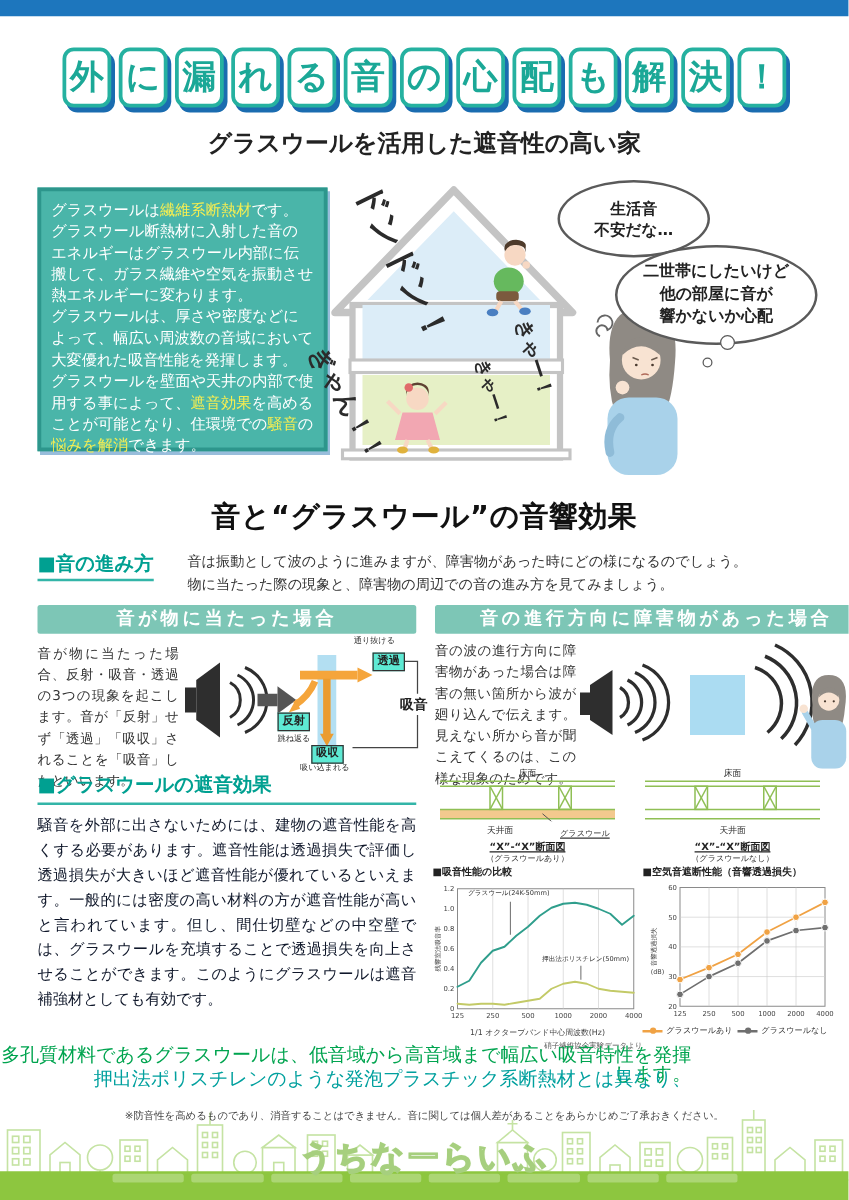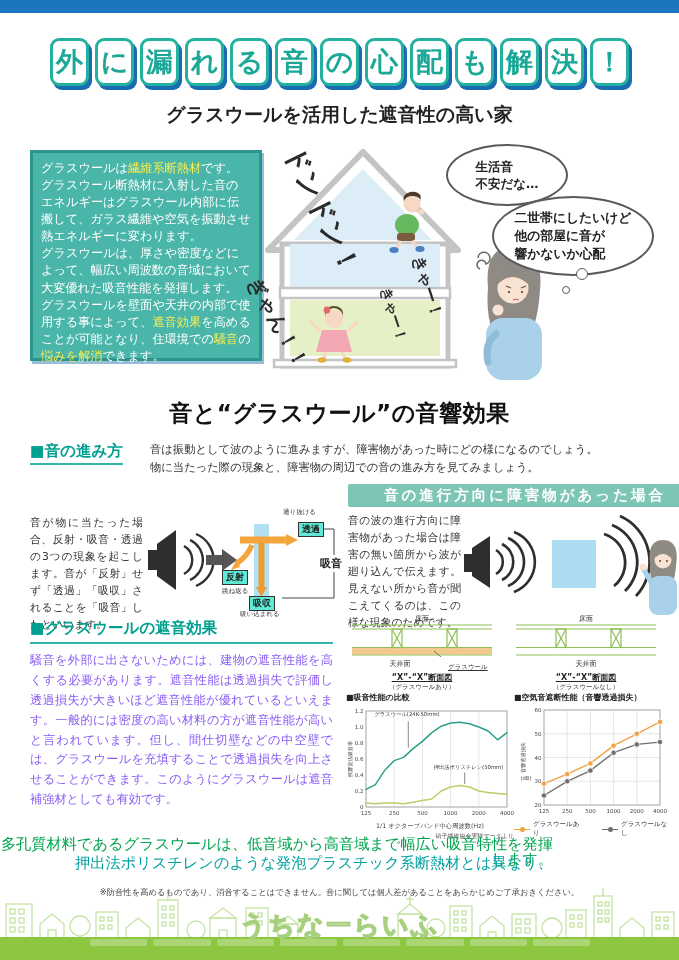--- a/index.html
+++ b/index.html
@@ -17,49 +17,49 @@
   .subtitle{left:0;top:102px;width:679px;text-align:center;font-size:19px;font-weight:bold;color:#222;}
   
   .introbox{left:30px;top:150px;width:232px;height:211px;background:#4ab5a9;border:3px solid #2d968c;
             box-sizing:border-box;padding:7px 8px;font-size:12.2px;line-height:1.4;color:#fff;
             white-space:pre-line;box-shadow:2px 3px 0 rgba(26,108,176,.45);}
   .introbox .hl{color:#f6ee51;}
   
   .illus{left:260px;top:138px;width:419px;height:242px;}
   .fx{position:absolute;font-weight:900;color:#2b2b2b;transform-origin:0 0;white-space:nowrap;}
   .bubble{position:absolute;background:#fff;border:2px solid #5a5a5a;border-radius:50%;
-          display:flex;align-items:center;justify-content:center;text-align:left;
+          display:flex;align-items:center;justify-content:center;text-align:center;
           font-size:12.5px;font-weight:bold;line-height:1.4;white-space:pre-line;color:#222;}
   .tcircle{position:absolute;background:#fff;border:1.6px solid #5a5a5a;border-radius:50%;}
   
   .mainheading{left:0;top:398px;width:679px;text-align:center;font-size:23px;font-weight:bold;color:#111;letter-spacing:.5px;}
   .sec-title{font-size:15.5px;font-weight:bold;color:#00a091;border-bottom:2.5px solid #33b5a8;padding-bottom:3px;}
   .bodytext{font-size:11.3px;color:#333;line-height:1.55;white-space:pre-line;text-align:justify;}
   .case-header{height:23px;line-height:23px;background:#7dc6b6;color:#fff;font-size:14.5px;font-weight:bold;
                text-align:center;letter-spacing:3px;border-radius:2px;}
   .smallbody{font-size:10.8px;color:#333;line-height:1.58;text-align:justify;}
   .dlabel{position:absolute;border:1.2px solid #333;background:#5eead4;font-size:9px;font-weight:bold;
           padding:0 3px;line-height:13px;color:#222;white-space:nowrap;}
   .dtiny{position:absolute;font-size:6.5px;color:#333;white-space:nowrap;}
   .dkyuon{position:absolute;font-size:11px;font-weight:bold;color:#222;}
   
   .sec-title2{font-size:15.5px;font-weight:bold;color:#00a091;}
   .sec-rule{height:0;border-bottom:2.5px solid #33b5a8;margin-top:3px;}
-  .ins-body{font-size:12.2px;color:#8b5cf6;line-height:1.63;text-align:justify;}
+  .ins-body{font-size:12.2px;color:#0f172a;line-height:1.63;text-align:justify;}
   
   .wall-label{position:absolute;font-size:7px;color:#333;width:100%;text-align:center;}
   .wall-cap{position:absolute;width:100%;text-align:center;font-size:8px;font-weight:bold;color:#222;}
   .wall-cap u{text-decoration:underline;}
   .wall-sub{position:absolute;width:100%;text-align:center;font-size:6.5px;color:#333;}
   .gw-callout{position:absolute;font-size:6.5px;color:#333;}
   
   .chart-title{font-size:8px;font-weight:bold;color:#222;margin-bottom:1px;}
   .chart-xlabel{font-size:6.3px;color:#444;text-align:center;margin-top:-2px;}
   .chart-src{font-size:6px;color:#555;text-align:right;margin-top:1px;}
-  .legend{display:flex;justify-content:flex-start;gap:16px;font-size:6.5px;color:#333;margin-top:2px;align-items:center;}
+  .legend{display:flex;justify-content:flex-start;gap:4px;font-size:6.5px;color:#333;margin-top:2px;align-items:center;}
   .lg-item{display:flex;align-items:center;gap:3px;}
   .lg-sw{position:relative;display:inline-block;width:16px;height:5px;}
   .lg-sw .ln{position:absolute;left:0;top:2px;width:16px;height:1.5px;}
   .lg-sw .dt{position:absolute;left:5.5px;top:0;width:5px;height:5px;border-radius:50%;}
   
   .f-line{width:553px;text-align:right;font-weight:normal;font-size:15.2px;line-height:1.0;}
   .f-green{color:#00a44f;} .f-teal{color:#00a09e;}
   .f-note{left:0;top:887px;width:679px;text-align:center;font-size:8.3px;color:#444;z-index:5;}
   .skyline{left:0;top:884px;width:679px;height:62px;z-index:1;}
   .watermark{left:0;top:908px;width:679px;text-align:center;z-index:4;
@@ -154,20 +154,21 @@
   </div>
 
   <div class="abs mainheading">音と“グラスウール”の音響効果</div>
 
   <div class="abs" style="left:30px;top:441px;">
     <span class="sec-title">■音の進み方</span>
   </div>
   <div class="abs bodytext" style="left:150px;top:441px;width:498px;">音は振動として波のように進みますが、障害物があった時にどの様になるのでしょう。
 物に当たった際の現象と、障害物の周辺での音の進み方を見てみましょう。</div>
 
+  <div class="abs case-header" style="left:30px;top:484px;width:303px;">音が物に当たった場合</div>
   <div class="abs smallbody" style="left:30px;top:514px;width:113px;">音が物に当たった場合、反射・吸音・透過の3つの現象を起こします。音が「反射」せず「透過」「吸収」されることを「吸音」したといいます。</div>
 
   <div class="abs" style="left:148px;top:510px;width:195px;height:103px;">
     <svg width="195" height="103" viewBox="0 0 195 103">
       <rect x="0" y="40" width="9" height="20" fill="#2e2e2e"></rect>
       <polygon points="9,34 28,20 28,80 9,66" fill="#2e2e2e"></polygon>
       <path d="M36,36 a16,16 0 0 1 0,28" fill="none" stroke="#2e2e2e" stroke-width="2.4"></path>
       <path d="M42,30 a22,22 0 0 1 0,40" fill="none" stroke="#2e2e2e" stroke-width="2.4"></path>
       <path d="M48,24 a28,28 0 0 1 0,52" fill="none" stroke="#2e2e2e" stroke-width="2.4"></path>
       <rect x="58" y="45" width="16" height="10" fill="#555"></rect>

